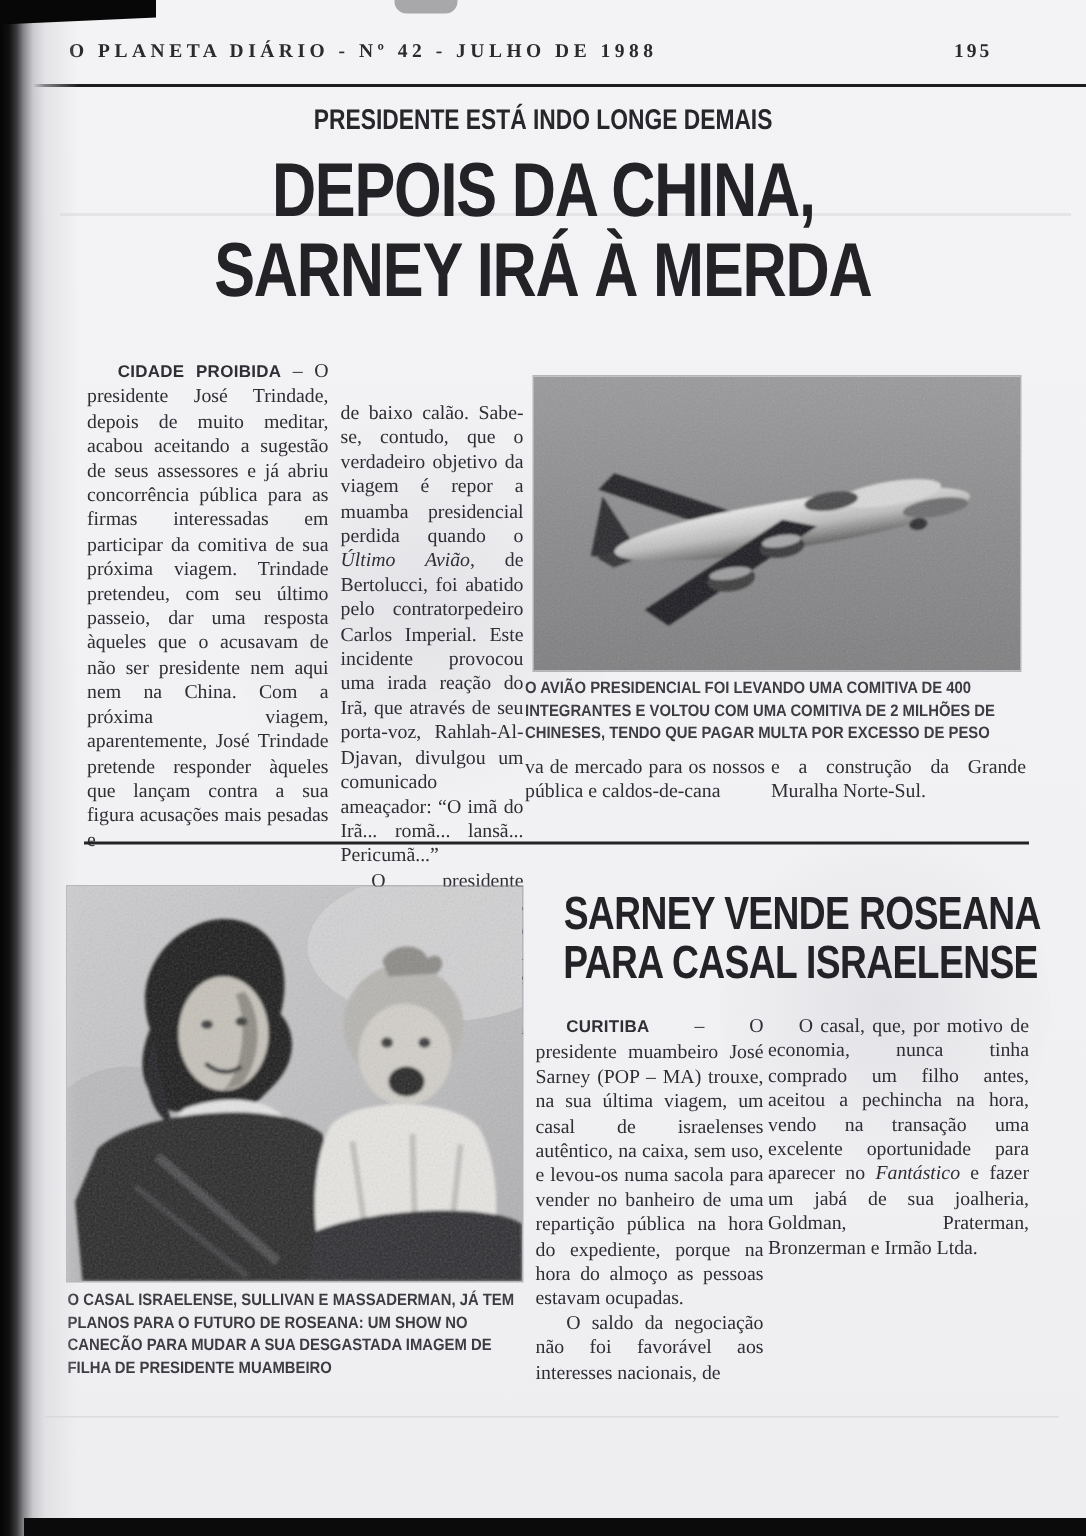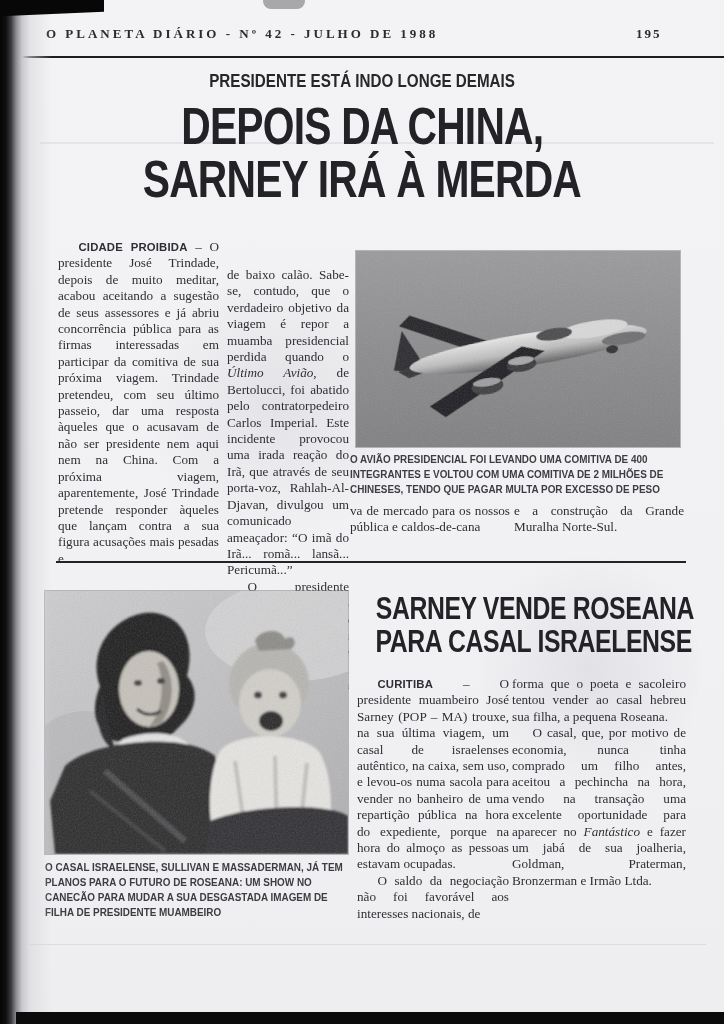--- a/index.html
+++ b/index.html
@@ -182,21 +182,20 @@
 
   <div class="hl2 sans hl">
     <span>SARNEY VENDE ROSEANA</span><br>
     <span>PARA CASAL ISRAELENSE</span>
   </div>
   <div class="col" style="left:357px;top:676px;width:152px;">
       <p class="ind"><span class="seg-b">CURITIBA</span><span> – O presidente muambeiro José Sarney (POP – MA) trouxe, na sua última viagem, um casal de israelenses autêntico, na caixa, sem uso, e levou-os numa sacola para vender no banheiro de uma repartição pública na hora do expediente, porque na hora do almoço as pessoas estavam ocupadas.</span></p>
       <p class="ind"><span>O saldo da negociação não foi favorável aos interesses nacionais, de</span></p>
     </div>
   <div class="col" style="left:512px;top:676px;width:174px;">
-      <p><span>forma que o poeta e sacoleiro tentou vender ao casal hebreu sua filha, a pequena Roseana.</span></p>
       <p class="ind"><span>O casal, que, por motivo de economia, nunca tinha comprado um filho antes, aceitou a pechincha na hora, vendo na transação uma excelente oportunidade para aparecer no </span><span class="seg-i">Fantástico</span><span> e fazer um jabá de sua joalheria, Goldman, Praterman, Bronzerman e Irmão Ltda.</span></p>
     </div>
 
   <div class="binding"></div>
   <div class="top-wedge"></div>
   <div class="top-smudge"></div>
   <div class="bottom-bar"></div>
 
 </div>
 

